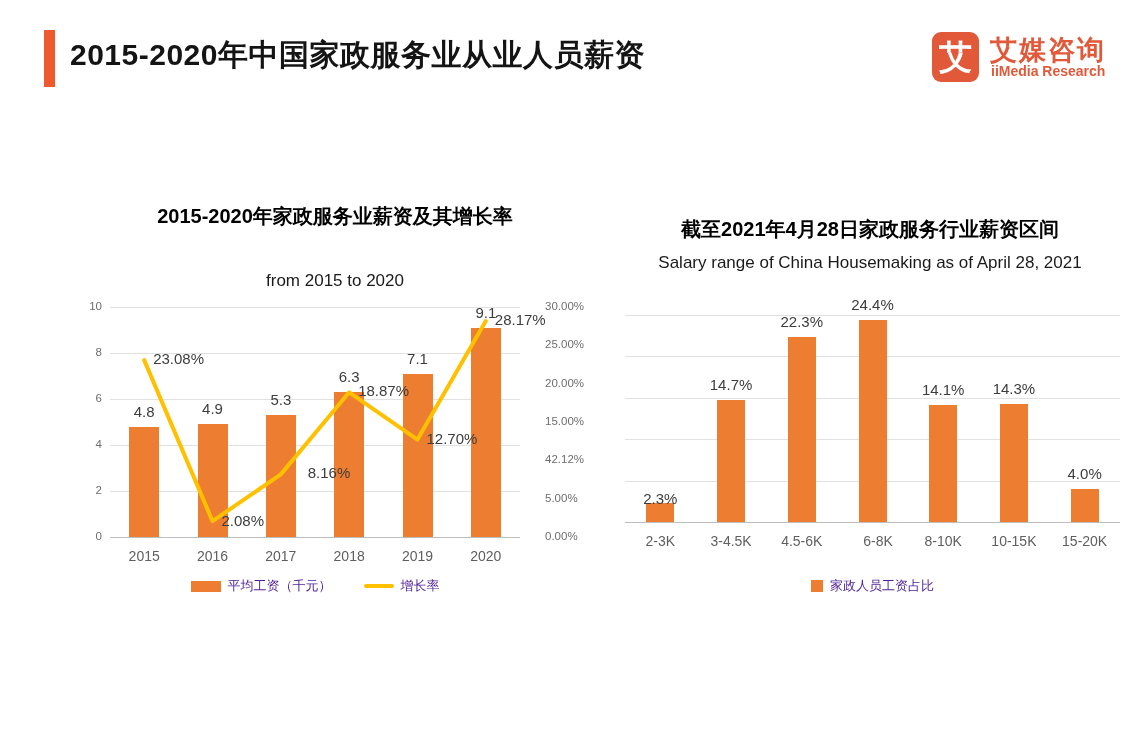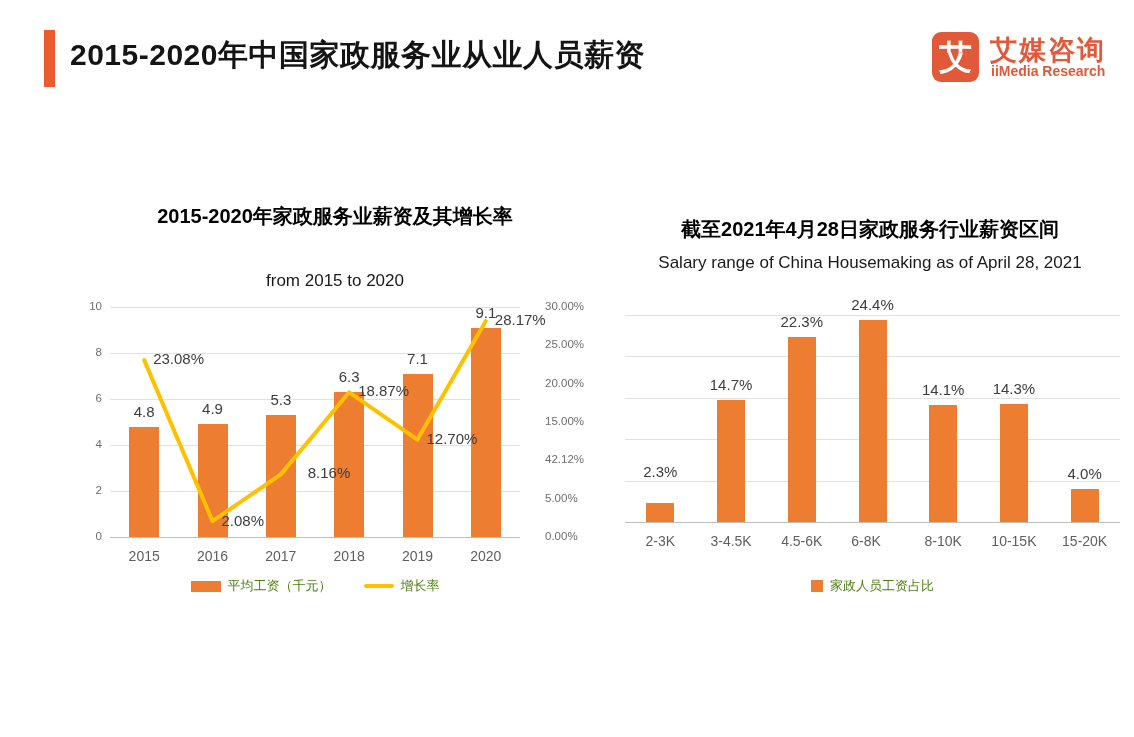--- a/index.html
+++ b/index.html
@@ -33,21 +33,21 @@
   .ytick{position:absolute;font-size:11.5px;color:#6e6e6e;white-space:nowrap;}
   .ytick.left{right:100%;margin-right:8px;width:26px;text-align:right;}
   .ytick.right{left:100%;margin-left:25px;width:54px;text-align:left;}
   .bar{position:absolute;}
   .dlabel{position:absolute;width:62px;text-align:center;font-size:15px;color:#3d3d3d;white-space:nowrap;}
   .dlabel.line-lb{width:70px;text-align:left;}
   .xlabel{position:absolute;top:100%;margin-top:11px;width:70px;text-align:center;font-size:14px;color:#5f5f5f;}
 
   
   .legend{display:flex;justify-content:center;align-items:center;gap:32px;
-          font-size:13px;color:#4d7c0f;}
+          font-size:13px;color:#4c1d95;}
   #chart1-legend{left:110px;top:577px;width:410px;}
   #chart2-legend{left:625px;top:577px;width:495px;}
   .leg-item{display:inline-flex;align-items:center;}
   .leg-rect{width:30px;height:11px;display:inline-block;margin-right:7px;}
   .leg-line{width:30px;height:4px;display:inline-block;margin-right:7px;border-radius:2px;}
   .leg-sq{width:12px;height:12px;display:inline-block;margin-right:7px;}
 
   
   #source-note{left:30px;top:681px;font-size:15.5px;font-weight:bold;color:#7d7d7d;}
   #footer-rule{left:0;top:711px;width:1134px;height:2px;background:#9a9a9a;}
@@ -124,31 +124,31 @@
       <div class="dlabel line-lb" style="left: 384.833px; top: 4.03px;">28.17%</div>
     </div>
   <div class="abs" id="chart2-plot">
       <div class="gridline" style="top: 165.6px;"></div>
       <div class="gridline" style="top: 124.2px;"></div>
       <div class="gridline" style="top: 82.8px;"></div>
       <div class="gridline" style="top: 41.4px;"></div>
       <div class="gridline" style="top: 0px;"></div>
       <div class="axisline"></div>
       <div class="bar" style="left: 21.3571px; top: 187.956px; width: 28px; height: 19.044px; background: rgb(237, 125, 49);"></div>
-      <div class="dlabel" style="left: 4.35714px; top: 148px;">2.3%</div>
+      <div class="dlabel" style="left: 4.35714px; top: 175px;">2.3%</div>
       <div class="xlabel" style="left: 0.357143px;">2-3K</div>
       <div class="bar" style="left: 92.0714px; top: 85.284px; width: 28px; height: 121.716px; background: rgb(237, 125, 49);"></div>
       <div class="dlabel" style="left: 75.0714px; top: 61.284px;">14.7%</div>
       <div class="xlabel" style="left: 71.0714px;">3-4.5K</div>
       <div class="bar" style="left: 162.786px; top: 22.356px; width: 28px; height: 184.644px; background: rgb(237, 125, 49);"></div>
       <div class="dlabel" style="left: 145.786px; top: -1.644px;">22.3%</div>
       <div class="xlabel" style="left: 141.786px;">4.5-6K</div>
       <div class="bar" style="left: 233.5px; top: 4.968px; width: 28px; height: 202.032px; background: rgb(237, 125, 49);"></div>
       <div class="dlabel" style="left: 216.5px; top: -19.032px;">24.4%</div>
-      <div class="xlabel" style="left: 206px;">6-8K</div>
+      <div class="xlabel" style="left: 218px;">6-8K</div>
       <div class="bar" style="left: 304.214px; top: 90.252px; width: 28px; height: 116.748px; background: rgb(237, 125, 49);"></div>
       <div class="dlabel" style="left: 287.214px; top: 66.252px;">14.1%</div>
       <div class="xlabel" style="left: 283.214px;">8-10K</div>
       <div class="bar" style="left: 374.929px; top: 88.596px; width: 28px; height: 118.404px; background: rgb(237, 125, 49);"></div>
       <div class="dlabel" style="left: 357.929px; top: 64.596px;">14.3%</div>
       <div class="xlabel" style="left: 353.929px;">10-15K</div>
       <div class="bar" style="left: 445.643px; top: 173.88px; width: 28px; height: 33.12px; background: rgb(237, 125, 49);"></div>
       <div class="dlabel" style="left: 428.643px; top: 149.88px;">4.0%</div>
       <div class="xlabel" style="left: 424.643px;">15-20K</div>
     </div>

